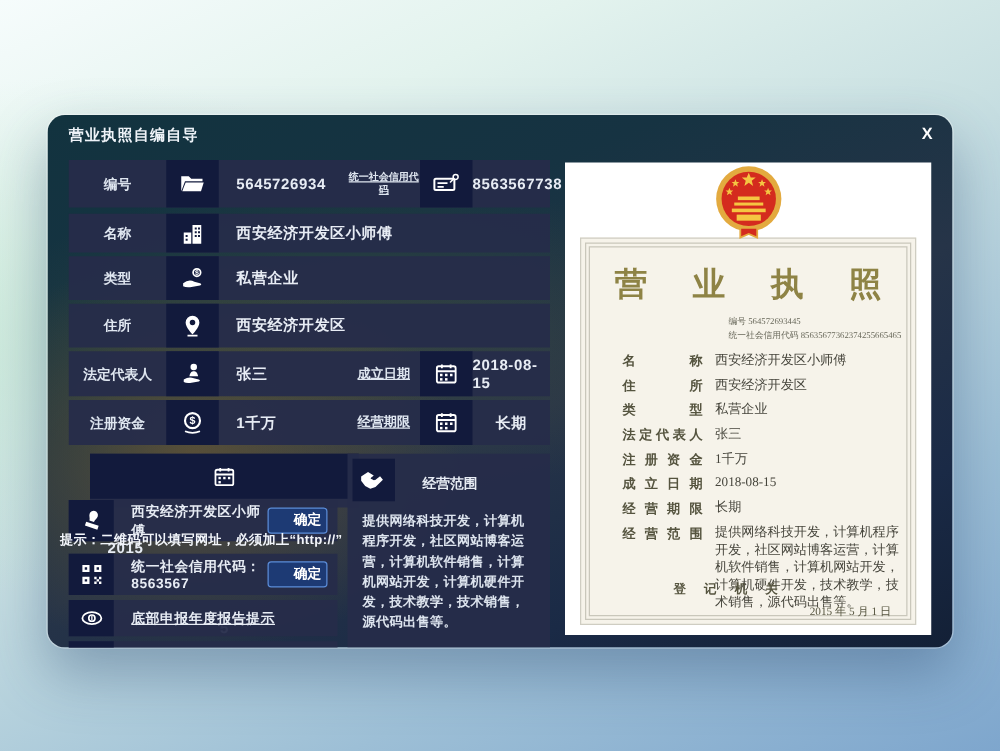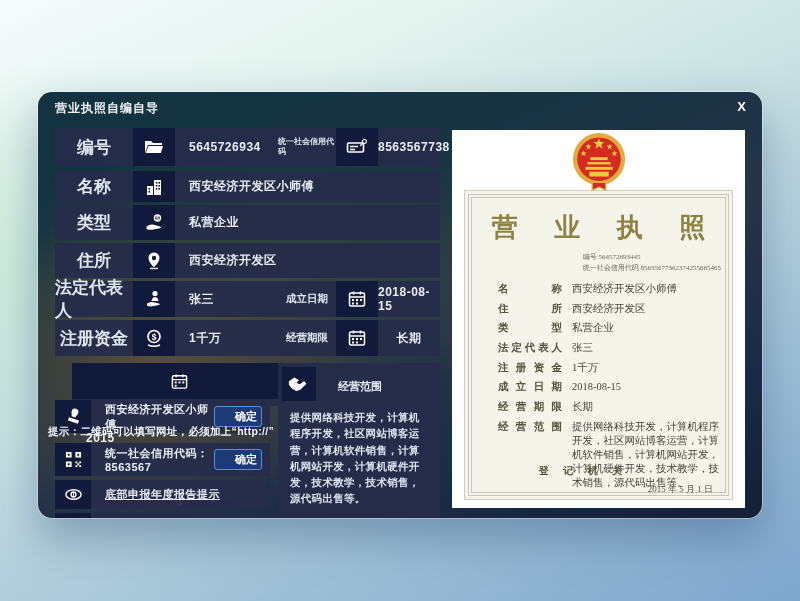--- a/index.html
+++ b/index.html
@@ -23,29 +23,29 @@
   }
   .titlebar{ position:absolute; left:0; top:0; right:0; height:30px; }
   .title{ position:absolute; left:17px; top:8px; font-size:12px; font-weight:bold;
     color:#eef3f8; letter-spacing:1px; }
   .close-x{ position:absolute; right:16px; top:7px; font-size:13px; font-weight:bold;
     color:#fff; cursor:pointer; }
   
   .frow{ position:absolute; display:flex; align-items:stretch;
     background:rgba(38,44,74,.95); color:#e7ecf4; }
   .lbl{ display:flex; align-items:center; justify-content:center;
-    font-size:17px; font-weight:bold; color:#dfe6f0; }
+    font-size:11px; font-weight:bold; color:#dfe6f0; }
   .tile{ background:#121a3c; display:flex; align-items:center; justify-content:center;
     flex:0 0 42px; }
   .tile.sm{ flex:0 0 36px; }
   .val{ display:flex; align-items:center; font-size:12px; font-weight:bold;
     letter-spacing:.5px; padding-left:14px; }
   .val.center{ justify-content:center; padding-left:0; }
-  .sublbl{ display:flex; align-items:center; justify-content:center; 
-    font-weight:bold; color:#dfe6f0; }
+  .sublbl{ display:flex; align-items:center; justify-content:center; text-align:center;
+    font-weight:bold; color:#dfe6f0;text-decoration:underline; }
   .btn-confirm{ align-self:center; margin-left:auto; margin-right:8px;
     width:48px; height:21px; line-height:19px; text-align:center;
     background:#1d3a74; border:1px solid #5b8dd9; border-radius:3px;
     color:#fff; font-size:11px; font-weight:bold; cursor:pointer;padding-left:16px; }
   .r1{ left:17px; top:36px;  width:385px; height:38px; }
   .r2{ left:17px; top:79px;  width:385px; height:31px; }
   .r3{ left:17px; top:113px; width:385px; height:35px; }
   .r4{ left:17px; top:151px; width:385px; height:35px; }
   .r5{ left:17px; top:189px; width:385px; height:36px; }
   .r6{ left:17px; top:228px; width:385px; height:36px; }

